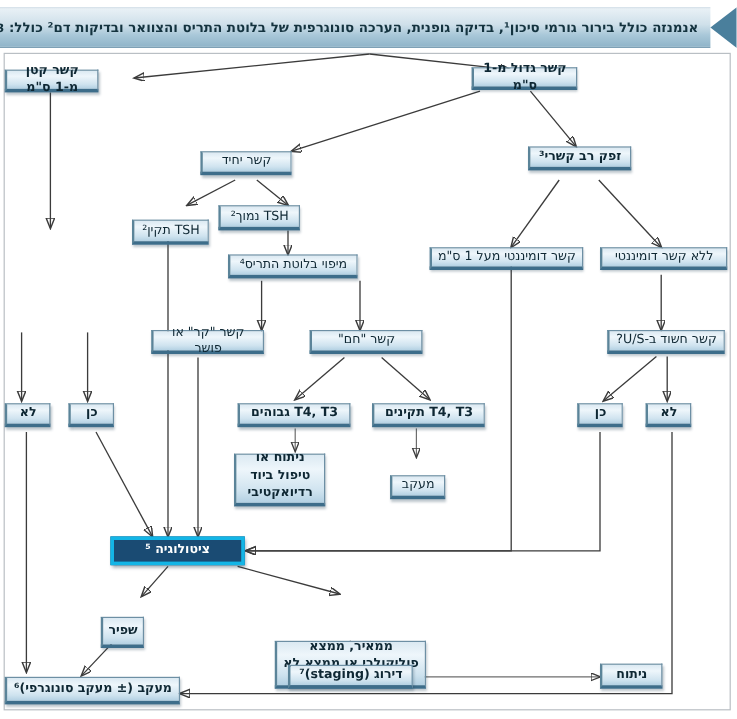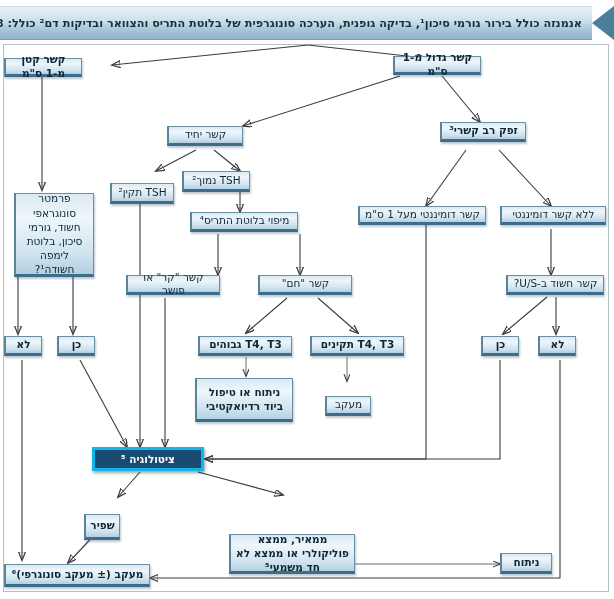--- a/index.html
+++ b/index.html
@@ -86,21 +86,20 @@
 
   
   .node.hl{
     background:#1a4b73;
     color:#ffffff;
     font-weight:bold;
     border:3px solid #13b5e6;
     border-bottom:3px solid #13b5e6;
     border-left:3px solid #13b5e6;
     box-shadow:1px 2px 3px rgba(20,50,70,.45);
-    align-items:flex-end;
   }
 
   svg.links{
     position:absolute;
     left:0;top:0;
     width:614px;height:599px;
     pointer-events:none;
   }
   svg.links line, svg.links path, svg.links polyline{
     stroke:#3b3b3b;
@@ -205,23 +204,20 @@
   </div>
 
   <div class="node" style="left:167px;top:126px;width:76px;height:20px;">
     <span class="lbl">קשר יחיד</span>
   </div>
 
   <div class="node" style="left:440px;top:122px;width:86px;height:20px;font-weight:bold;">
     <span class="lbl">זפק רב קשרי³</span>
   </div>
 
-  <div class="node tall" style="left:14px;top:193px;width:80px;height:84px;">
-    <span class="lbl">פרמטר סונוגראפי חשוד, גורמי סיכון, בלוטת לימפה חשודה¹?</span>
-  </div>
 
   <div class="node" style="left:110px;top:183px;width:64px;height:21px;">
     <span class="lbl">TSH תקין²</span>
   </div>
 
   <div class="node" style="left:182px;top:171px;width:68px;height:21px;">
     <span class="lbl">TSH נמוך²</span>
   </div>
 
   <div class="node" style="left:358px;top:206px;width:128px;height:19px;">
@@ -249,21 +245,21 @@
   </div>
 
   <div class="node bold" style="left:198px;top:336px;width:94px;height:20px;">
     <span class="lbl">T4, T3 גבוהים</span>
   </div>
 
   <div class="node bold" style="left:310px;top:336px;width:94px;height:20px;align-items:flex-end;">
     <span class="lbl">T4, T3 תקינים</span>
   </div>
 
-  <div class="node bold tall" style="left:195px;top:378px;width:98px;height:44px;">
+  <div class="node bold tall" style="left:195px;top:378px;width:76px;height:44px;align-items:flex-end;">
     <span class="lbl">ניתוח או טיפול ביוד רדיואקטיבי</span>
   </div>
 
   <div class="node" style="left:325px;top:396px;width:46px;height:20px;">
     <span class="lbl">מעקב</span>
   </div>
 
   <div class="node bold" style="left:4px;top:336px;width:38px;height:20px;">
     <span class="lbl">לא</span>
   </div>
@@ -285,20 +281,23 @@
   </div>
 
   <div class="node bold" style="left:84px;top:514px;width:36px;height:26px;">
     <span class="lbl">שפיר</span>
   </div>
 
   <div class="node bold tall" style="left:229px;top:494px;width:126px;height:40px;margin-top:40px;">
     <span class="lbl">ממאיר, ממצא פוליקולרי או ממצא לא חד משמעי⁵</span>
   </div>
 
+  <div class="node bold" style="left:240px;top:554px;width:104px;height:20px;">
+    <span class="lbl">דירוג (staging)⁷</span>
+  </div>
 
   <div class="node bold" style="left:500px;top:553px;width:52px;height:21px;">
     <span class="lbl">ניתוח</span>
   </div>
 
   <div class="node bold" style="left:4px;top:564px;width:146px;height:23px;">
     <span class="lbl">מעקב (± מעקב סונוגרפי)⁶</span>
   </div>
 
 </div>

